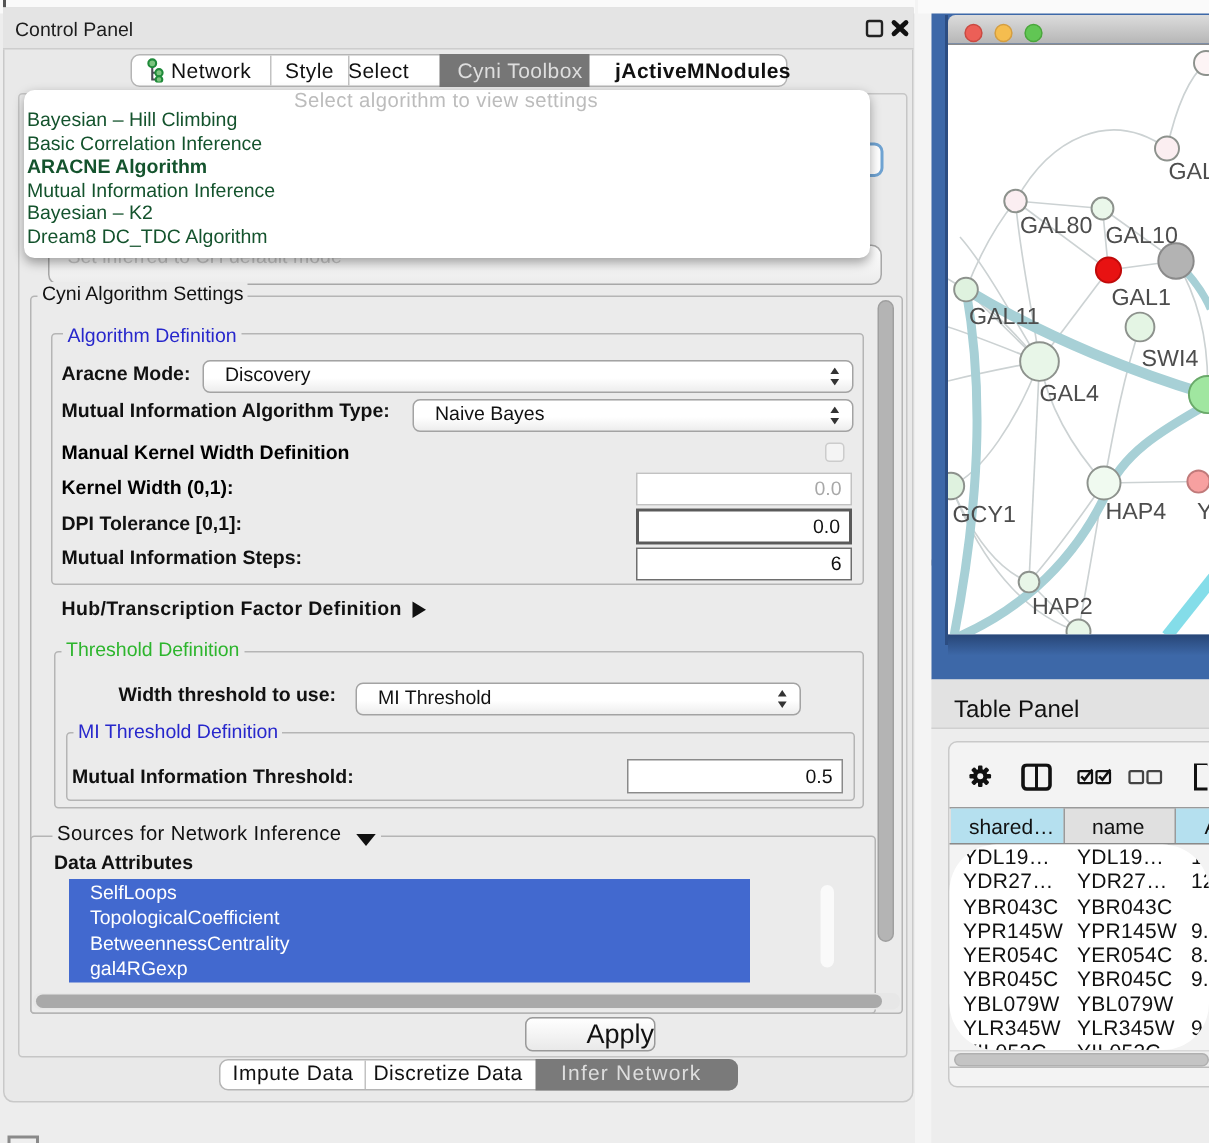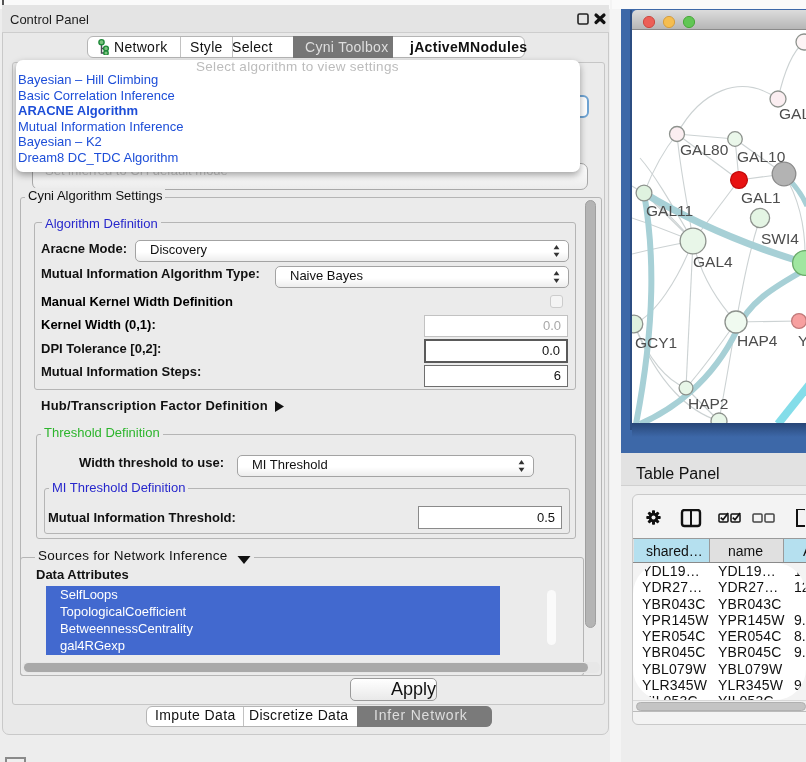--- a/index.html
+++ b/index.html
@@ -78,21 +78,21 @@
       <path d="M4 14 L0.6 9 H7.4 Z" fill="#333"></path>
     </svg>
   </div>
 
 <div class="lbl bold grey" style="left:41px;top:294px;">Manual Kernel Width Definition</div>
 <div class="abs" style="left:550px;top:295px;width:13px;height:13px;background:#f4f4f4;border:1px solid #cccccc;border-radius:3px;box-sizing:border-box;"></div>
 
 <div class="lbl bold grey" style="left:41px;top:317px;">Kernel Width (0,1):</div>
 <div class="field" style="left:424px;top:315px;width:144px;height:22px;border:1px solid #c2c2c2;box-sizing:border-box;color:#a8a8a8;line-height:20px;padding-right:6px;">0.0</div>
 
-<div class="lbl bold" style="left:41px;top:341px;">DPI Tolerance [0,2]:</div>
+<div class="lbl bold" style="left:41px;top:341px;">DPI Tolerance [0,1]:</div>
 <div class="field" style="left:424px;top:339px;width:144px;height:24px;border:2px solid #5a5a5a;box-sizing:border-box;line-height:20px;padding-right:6px;">0.0</div>
 
 <div class="lbl bold" style="left:41px;top:364px;">Mutual Information Steps:</div>
 <div class="field" style="left:424px;top:365px;width:144px;height:22px;border:1px solid #6e6e6e;box-sizing:border-box;line-height:20px;padding-right:6px;">6</div>
 
 <div class="lbl bold" style="left:41px;top:398px;letter-spacing:0.25px;">Hub/Transcription Factor Definition</div>
 <svg class="abs" style="left:273px;top:400px;" width="12" height="13" viewBox="0 0 12 13">
     <path d="M2 1 L11 6.5 L2 12 Z" fill="#111"></path>
   </svg>
 
@@ -134,21 +134,21 @@
 <div class="lbl" style="left:155px;top:707px;font-size:14px;letter-spacing:0.4px;">Impute Data</div>
 <div class="abs" style="left:243px;top:707px;width:1px;height:19px;background:#c2c2c2;"></div>
 <div class="lbl" style="left:249px;top:707px;font-size:14px;letter-spacing:0.3px;">Discretize Data</div>
 <div class="abs" style="left:357px;top:706px;width:135px;height:21px;background:#7a7a7a;border-radius:0 6px 6px 0;"></div>
 <div class="lbl" style="left:374px;top:707px;color:#dedede;font-size:14px;letter-spacing:0.8px;">Infer Network</div>
 
 <div class="lbl" style="left:45px;top:163px;color:#c9c9c9;">Set inferred to CH default mode</div>
 
 <div class="abs" style="left:16px;top:60px;width:564px;height:112px;background:#fff;border-radius:7px;box-shadow:0 3px 7px rgba(0,0,0,0.35);"></div>
 <div class="lbl" style="left:196px;top:59px;color:#bcbcbc;z-index:5;font-size:13.5px;letter-spacing:0.3px;">Select algorithm to view settings</div>
-<div class="abs" style="left:18px;top:72px;font-size:13px;color:#1d4ed8;line-height:15.5px;white-space:nowrap;">Bayesian – Hill Climbing<br>Basic Correlation Inference<br><b>ARACNE Algorithm</b><br>Mutual Information Inference<br>Bayesian – K2<br>Dream8 DC_TDC Algorithm</div>
+<div class="abs" style="left:18px;top:72px;font-size:13px;color:#14532d;line-height:15.5px;white-space:nowrap;">Bayesian – Hill Climbing<br>Basic Correlation Inference<br><b>ARACNE Algorithm</b><br>Mutual Information Inference<br>Bayesian – K2<br>Dream8 DC_TDC Algorithm</div>
 
 <div class="abs" style="left:5px;top:757px;width:17px;height:12px;background:#efefef;border:2px solid #8a8a8a;"></div>
 
 <div class="abs" style="left:617px;top:372px;width:4px;height:5px;background:#4a4a4a;border-radius:2px 2px 0 2px;"></div>
 <div class="abs" style="left:610px;top:0;width:11px;height:762px;background:#f4f4f4;"></div>
 <div class="abs" style="left:612px;top:0;width:194px;height:9px;background:#fafafa;"></div>
 <div class="abs" style="left:621px;top:9px;width:185px;height:444px;background:#3d68a8;"></div>
 
 <div class="abs" style="left:632px;top:10px;width:174px;height:20px;background:linear-gradient(#dcdcdc,#b6b6b6);border-bottom:1px solid #8a8a8a;border-radius:5px 0 0 0;box-sizing:border-box;"></div>
 <svg class="abs" style="left:640px;top:15px;" width="60" height="14" viewBox="0 0 60 14">

